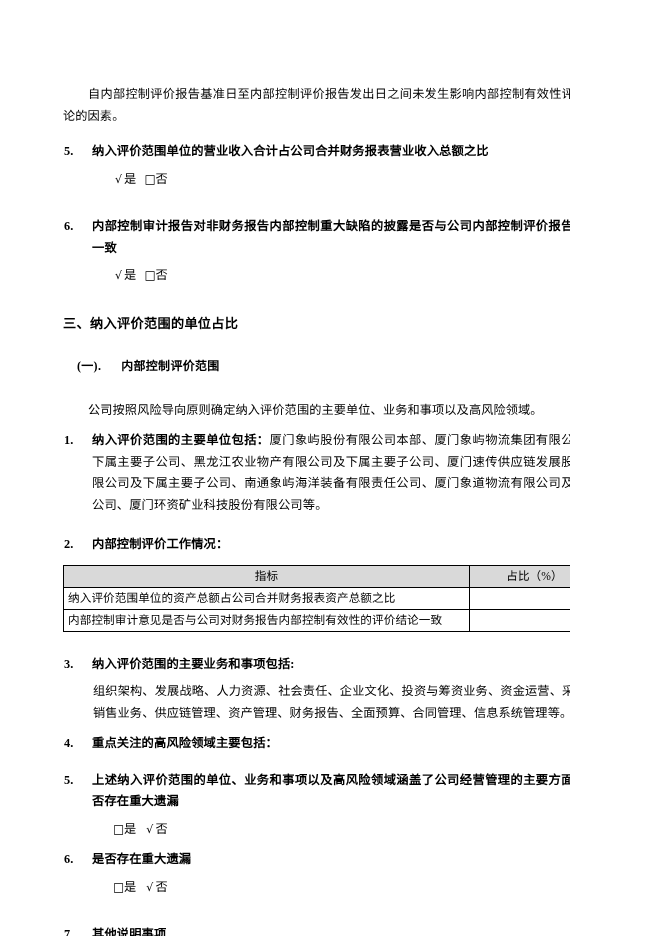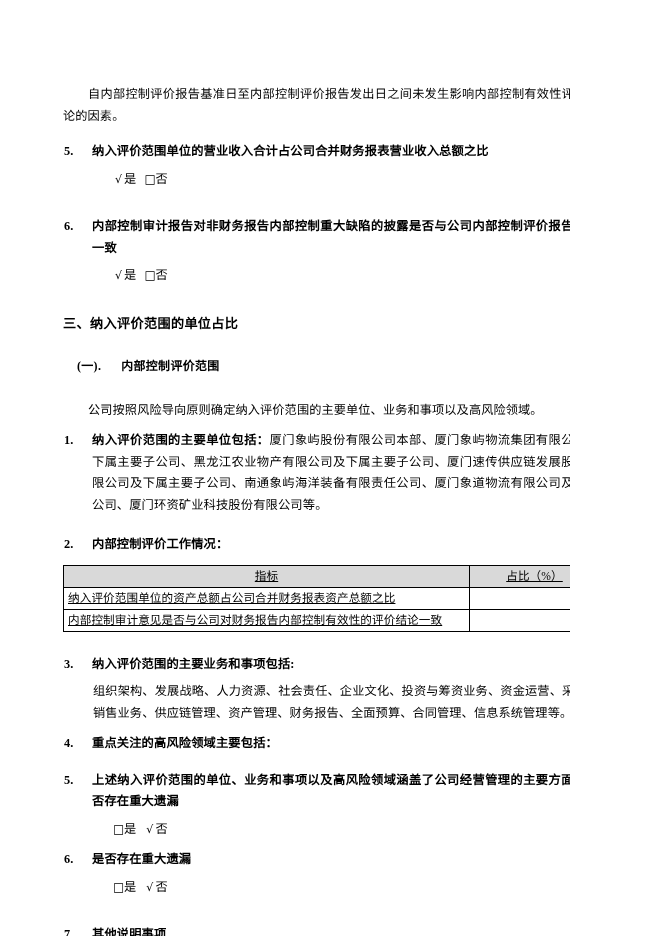--- a/index.html
+++ b/index.html
@@ -117,21 +117,20 @@
   .sp22 { height: 22px; }
   .sp26 { height: 26px; }
 
   
   table.ratio-table {
     border-collapse: collapse;
     width: 536px;
     table-layout: fixed;
     font-size: 11.6px;
     margin: 0;
-    text-decoration: underline;
   }
   table.ratio-table th,
   table.ratio-table td {
     border: 1px solid #000000;
     padding: 2px 4px;
     line-height: 17px;
     font-weight: normal;
     letter-spacing: 0.1px;
   }
   table.ratio-table thead th {

